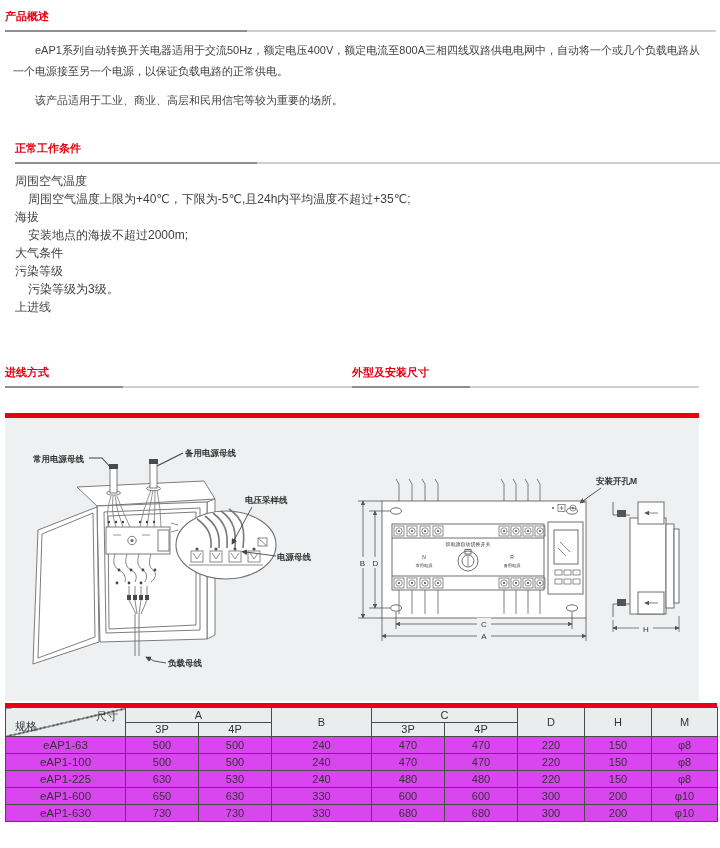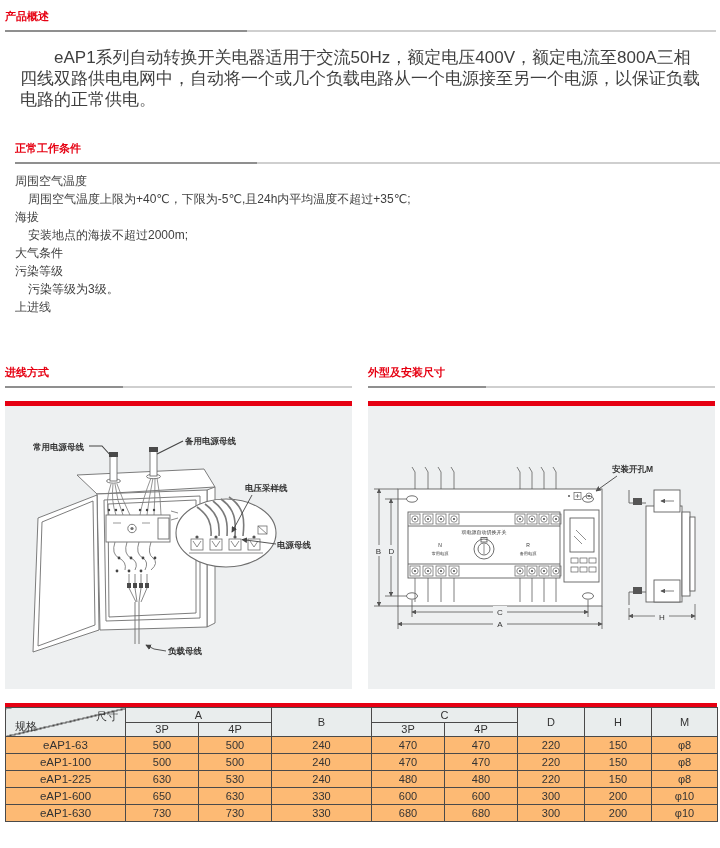--- a/index.html
+++ b/index.html
@@ -12,41 +12,41 @@
   *{box-sizing:border-box;}
   html,body{margin:0;padding:0;background:#fff;}
   body{font-family:"Liberation Sans","DejaVu Sans",sans-serif;color:var(--ink);}
   .page{position:relative;width:720px;height:848px;background:#fff;overflow:hidden;}
 
   .sec-title{margin:0 0 4px 0;font-size:11px;line-height:20px;font-weight:bold;color:var(--red);}
   .h-rule{height:2px;background:linear-gradient(to right,#8f8f8f 0 34%,#cfcfcf 34% 100%);}
 
   .sec-overview{position:absolute;top:6px;left:5px;width:711px;}
   .sec-overview .body{margin-top:8px;}
-  .sec-overview p{margin:15px;font-size:17px;line-height:21px;text-indent:2em;}
+  .sec-overview p{margin:8px;font-size:11px;line-height:21px;text-indent:2em;}
 
   .sec-conditions{position:absolute;top:138px;left:15px;width:711px;}
   .sec-conditions .body{margin-top:8px;}
   .cond{margin:0;font-size:12px;line-height:18px;}
   .cond.ind{padding-left:13px;}
 
-  .two-col{position:absolute;top:362px;left:5px;width:711px;display:flex;gap:16px;}
+  .two-col{position:absolute;top:362px;left:5px;width:711px;display:flex;gap:0;}
   .col{width:347px;}
-  .panel{margin-top:13px;border-top:5px solid var(--red);background:var(--panel);height:288px;}
+  .panel{margin-top:25px;border-top:5px solid var(--red);background:var(--panel);height:288px;}
   .panel svg{display:block;}
 
   .sec-table{position:absolute;top:703px;left:5px;width:712px;}
   .tbl-title{margin:0 0 3px 0;font-size:13px;line-height:16px;color:var(--ink);}
   .tbl-redbar{height:4px;background:var(--red);}
   table{border-collapse:collapse;width:712px;table-layout:fixed;}
   th,td{border:1px solid var(--tbl);font-size:11px;text-align:center;padding:0;line-height:13px;font-weight:normal;color:#333;}
   thead th{background:#e9eded;}
   thead tr.r1 th{height:15px;}
   thead tr.r2 th{height:14px;}
-  tbody td{height:17px;background:#fdba74;margin-top:12px;}
+  tbody td{height:17px;background:#d946ef;margin-top:12px;}
   td.model{font-size:11.5px;}
   th.corner{position:relative;background-image:linear-gradient(to bottom right,transparent calc(50% - 0.7px),#4a4a4a calc(50% - 0.7px),#4a4a4a calc(50% + 0.7px),transparent calc(50% + 0.7px)),linear-gradient(#e9eded,#e9eded);}
   th.corner .c-top{position:absolute;top:2px;right:7px;}
   th.corner .c-bottom{position:absolute;bottom:3px;left:9px;}
 
   svg text{font-family:"Liberation Sans","DejaVu Sans",sans-serif;fill:#333;}
   text.dlabel{font-size:8.5px;font-weight:600;}
   text.dim{font-size:8px;}
   text.tiny{font-size:5px;}
   text.micro{font-size:4.2px;}
@@ -54,20 +54,21 @@
 </head>
 <body>
 
 <div class="page">
 
   <section class="sec-overview">
     <h2 class="sec-title">产品概述</h2>
     <div class="h-rule"></div>
     <div class="body">
       <p>eAP1系列自动转换开关电器适用于交流50Hz，额定电压400V，额定电流至800A三相四线双路供电电网中，自动将一个或几个负载电路从一个电源接至另一个电源，以保证负载电路的正常供电。</p>
+      <p>该产品适用于工业、商业、高层和民用信宅等较为重要的场所。</p>
     </div>
   </section>
 
   <section class="sec-conditions">
     <h2 class="sec-title">正常工作条件</h2>
     <div class="h-rule"></div>
     <div class="body">
       <p class="cond">周围空气温度</p>
       <p class="cond ind">周围空气温度上限为+40℃，下限为-5℃,且24h内平均温度不超过+35℃;</p>
       <p class="cond">海拔</p>

